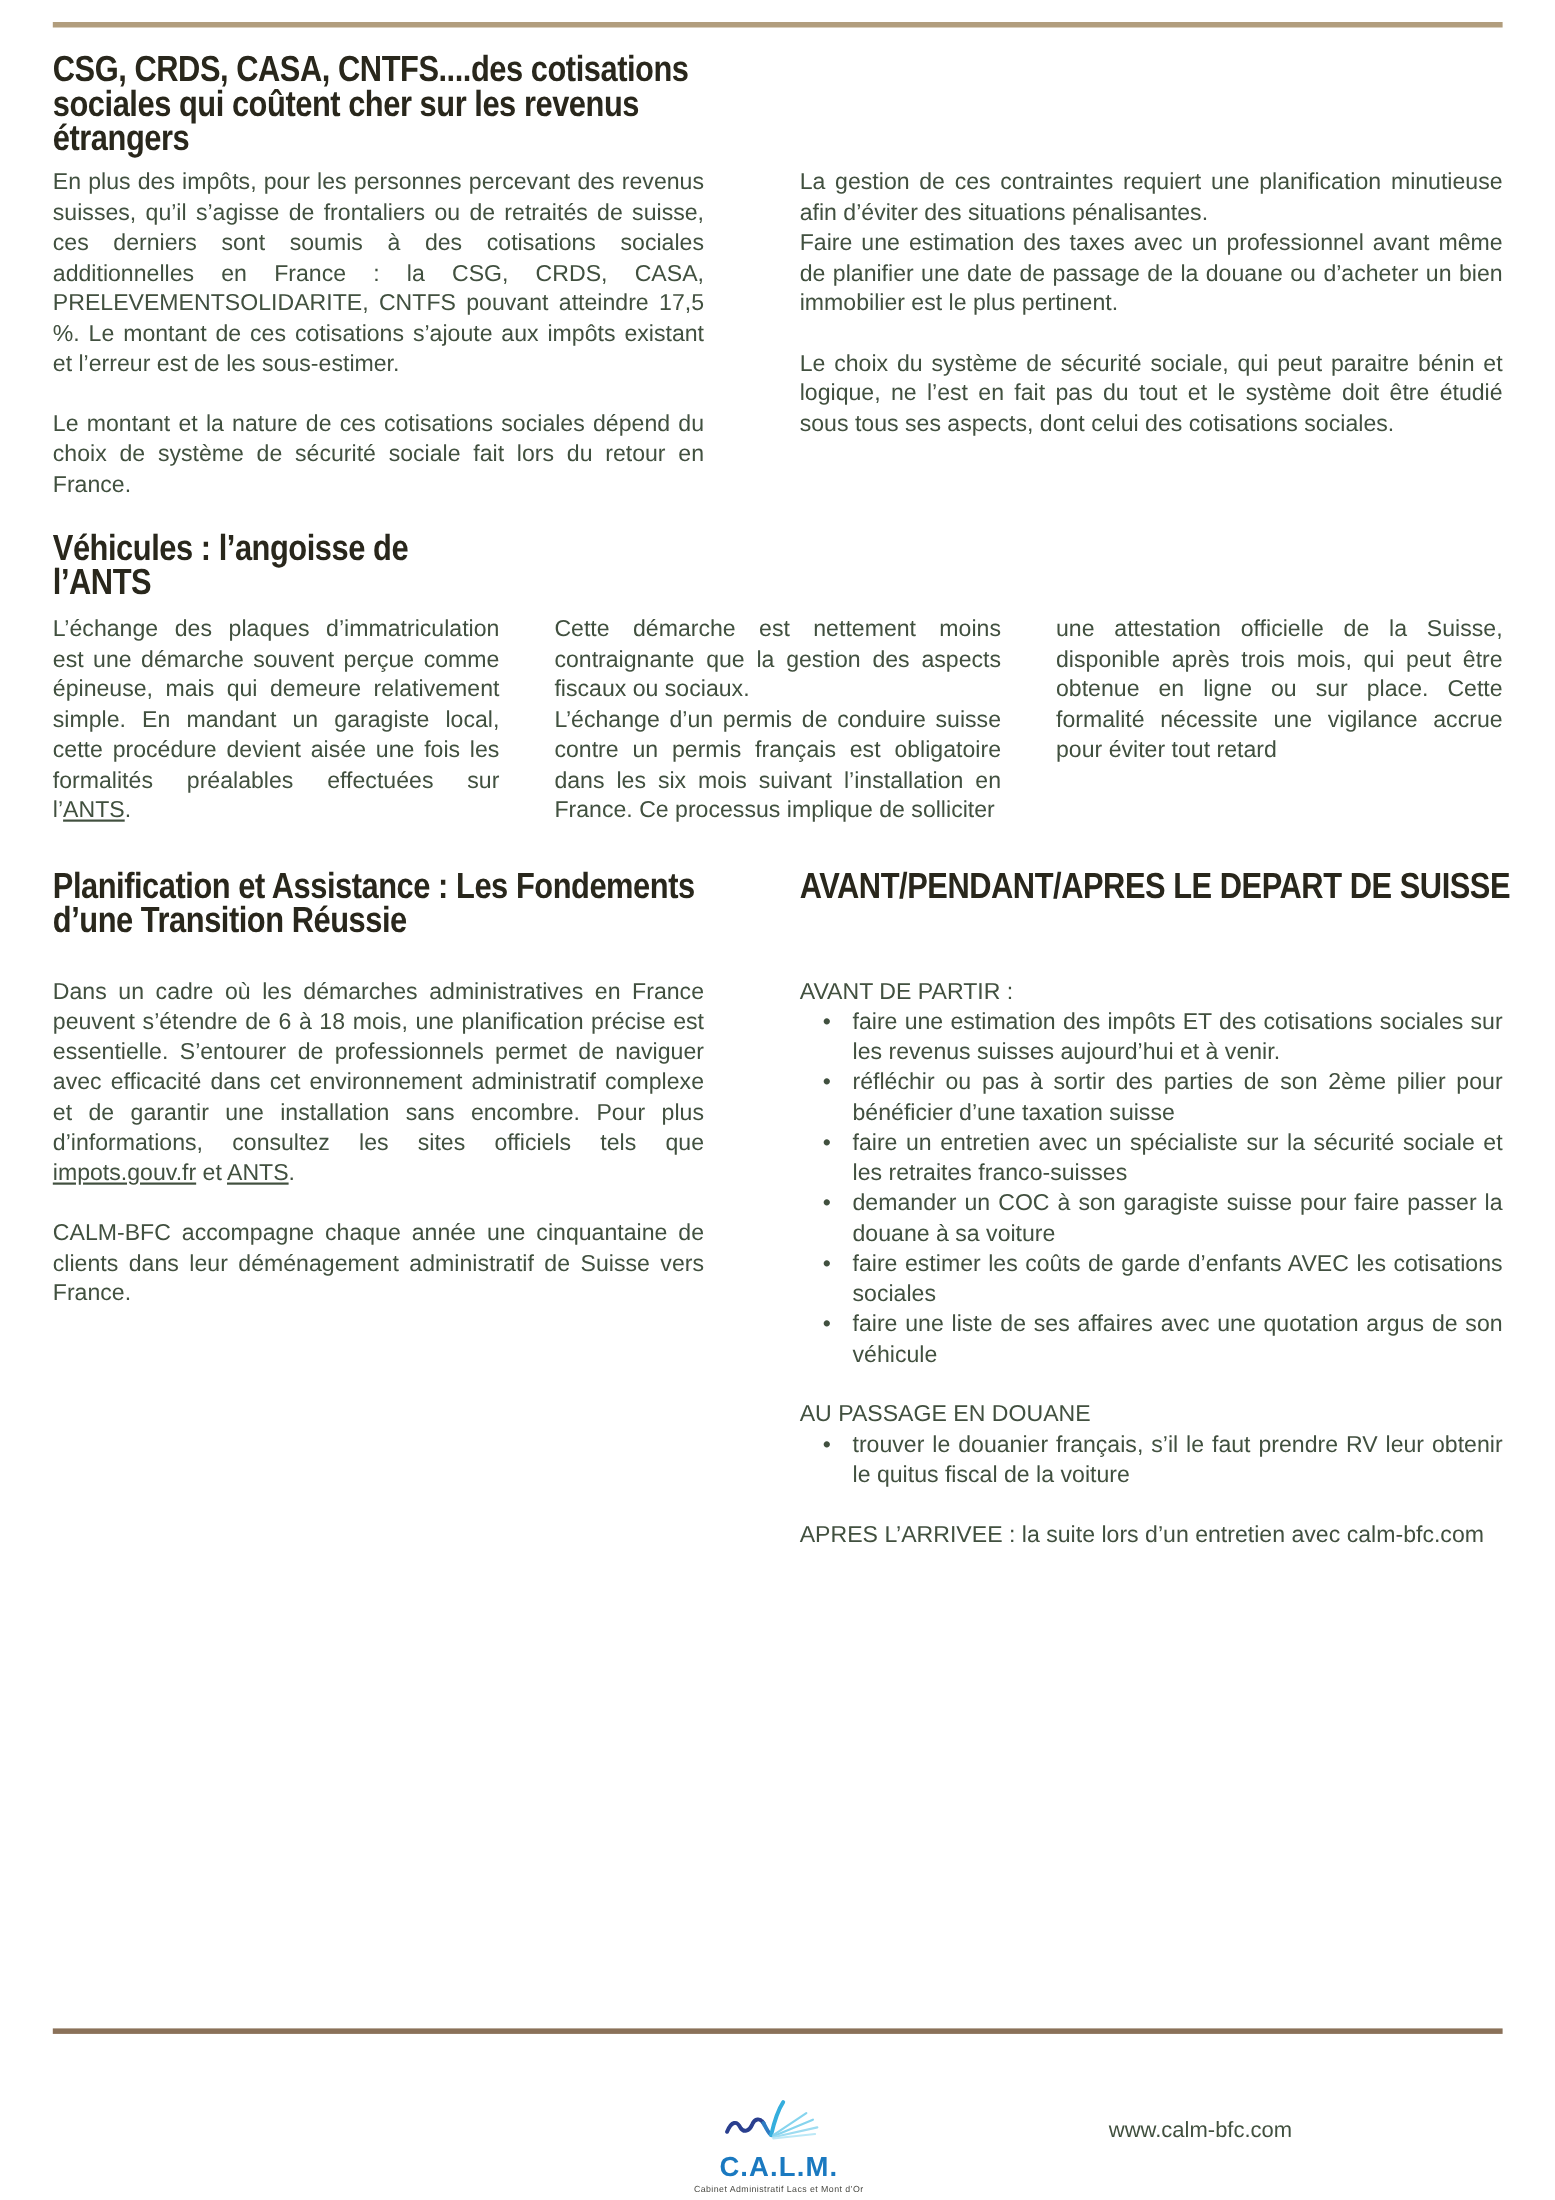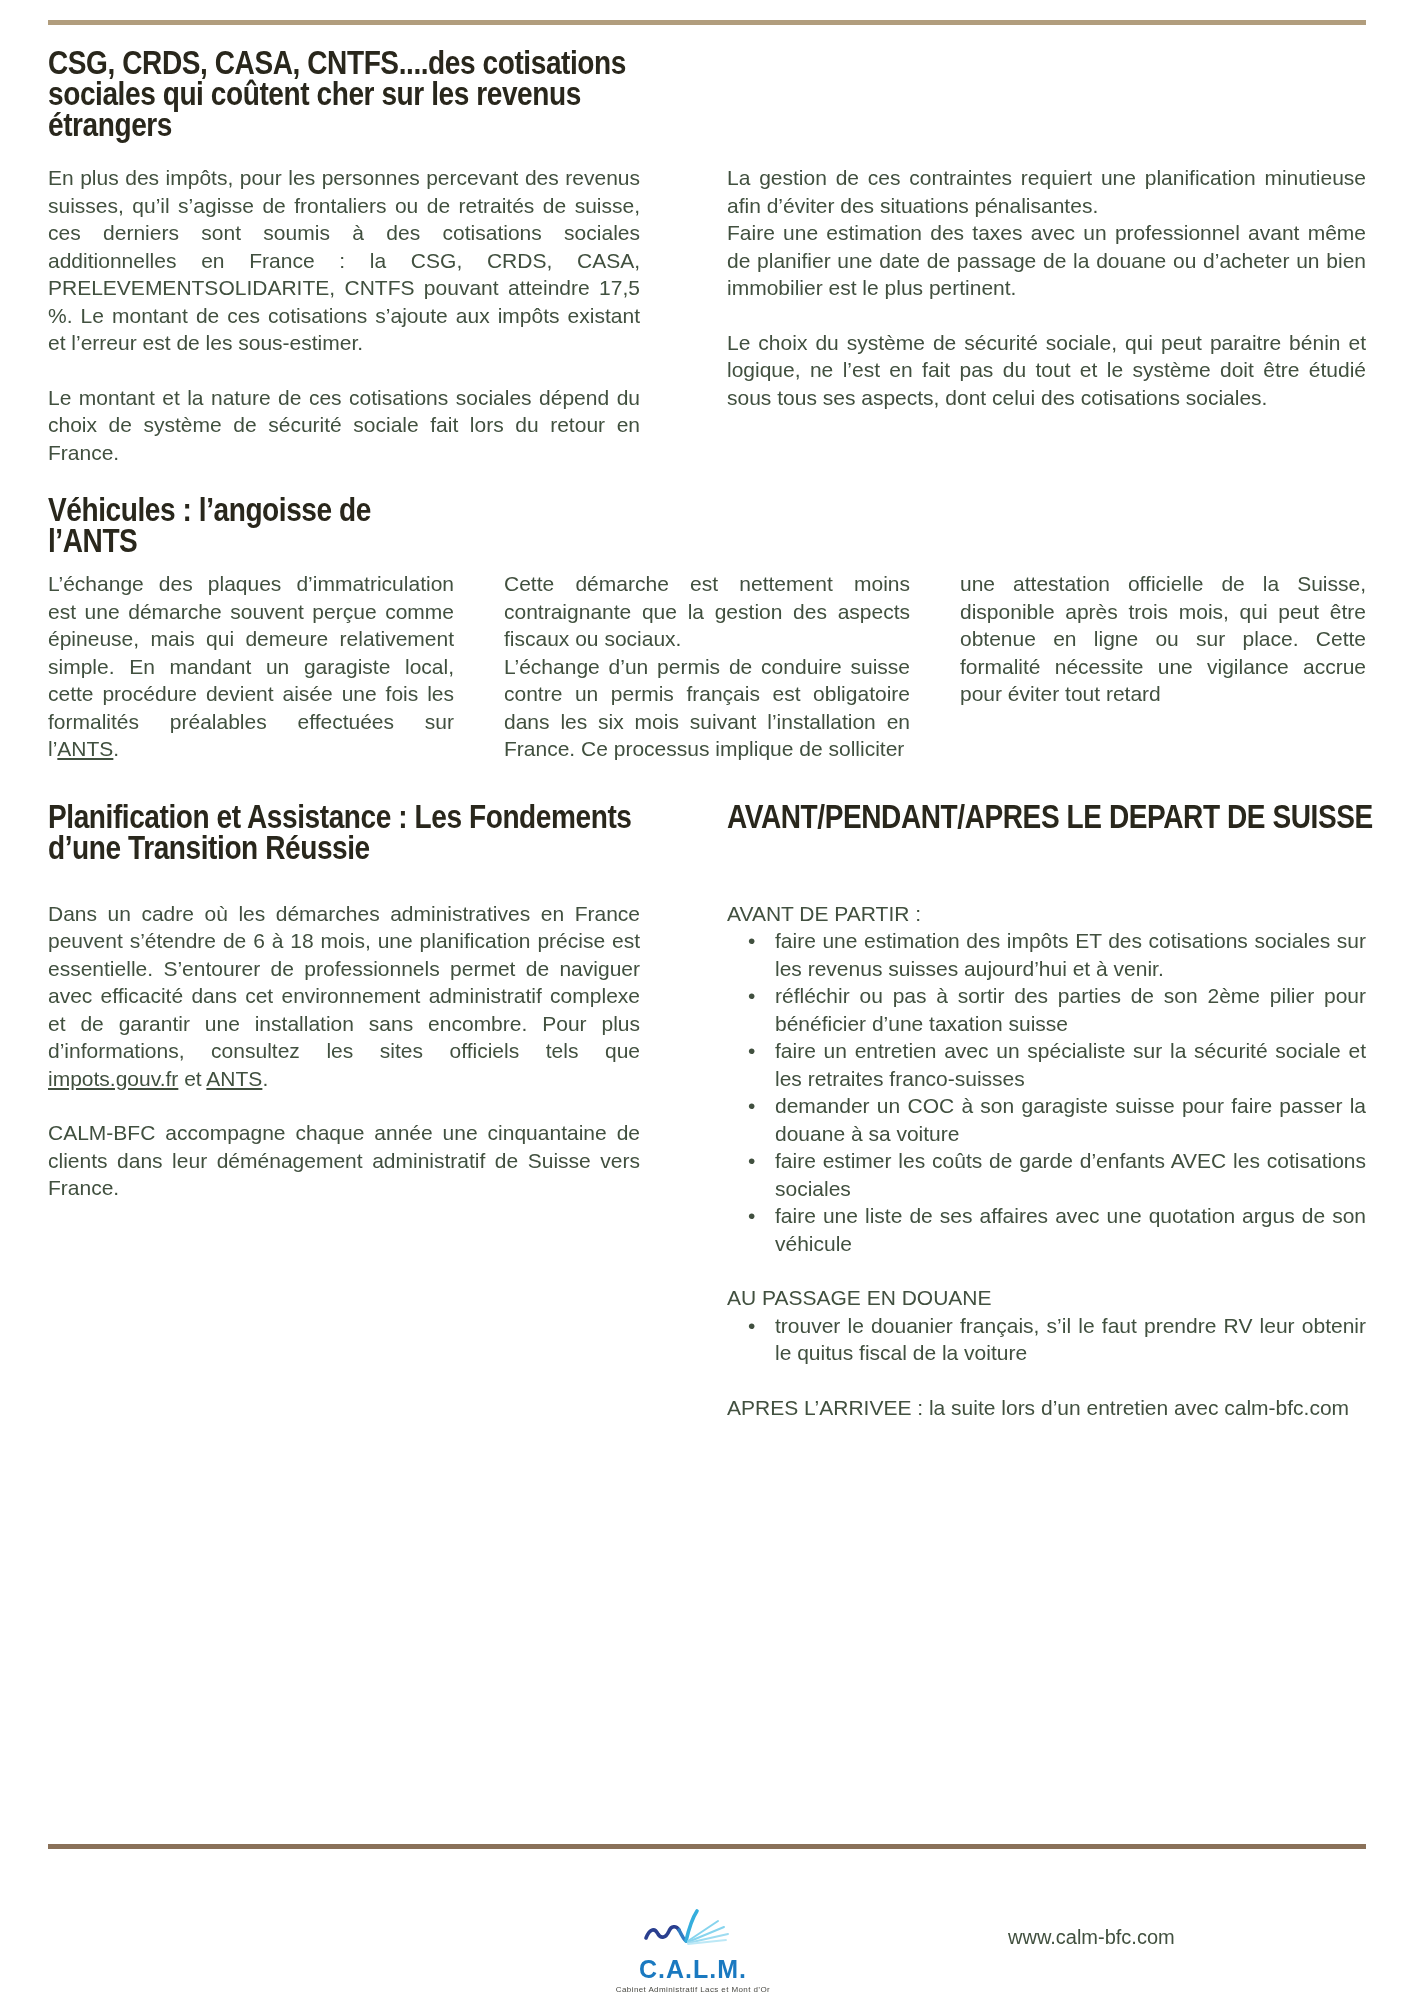--- a/index.html
+++ b/index.html
@@ -43,39 +43,39 @@
   .h-depart{width:760px;}
 
   
   .cols{display:flex; justify-content:space-between; align-items:flex-start;}
   .col-l{width:592px; flex:0 0 592px;}
   .col-r{width:639px; flex:0 0 639px;}
   .col-3{width:406px; flex:0 0 406px;}
   .body-text{font-size:21px; line-height:27.5px; color:var(--body); text-align:justify;}
   .body-text.no-just{text-align:left;}
   .gap-par{margin-top:27px;}
-  .two-col-row{margin-top:24px;}
+  .two-col-row{margin-top:12px;}
   .three-col-row{margin-top:14px;}
   .lower-head-row{margin-top:38px;}
   .lower-body-l{margin-top:37px;}
   .lower-body-r{margin-top:37px;}
   a.doc-link{color:var(--body); text-decoration:underline; cursor:pointer;}
 
   
   ul.bullets{list-style:none;}
   ul.bullets li{position:relative; padding-left:48px; font-size:21px; line-height:27.5px; text-align:justify;}
   ul.bullets li::before{content:"\2022"; position:absolute; left:21px; top:0; color:var(--body);}
 
   
   .footer-left{position:absolute; left:48px; top:1872px; color:var(--heading);}
   .footer-left div{
     font-size:22px; line-height:25px; font-weight:800; letter-spacing:-0.3px;
     white-space:nowrap; transform:scaleX(0.85); transform-origin:0 50%;
   }
-  .logo-block{position:absolute; left:613px; top:1888px; width:160px; text-align:center;}
+  .logo-block{position:absolute; left:628px; top:1888px; width:160px; text-align:center;}
   .logo-name{font-size:25px; font-weight:700; color:var(--logo-blue); letter-spacing:1px; line-height:26px;}
   .logo-tagline{font-size:8px; color:#4a4a44; letter-spacing:0.4px; margin-top:3px; white-space:nowrap;}
   .site-url{position:absolute; left:1008px; top:1906px; font-size:20px; color:var(--body);}
 </style>
 </head>
 <body>
 
 <div class="page">
   <div class="content">
 

